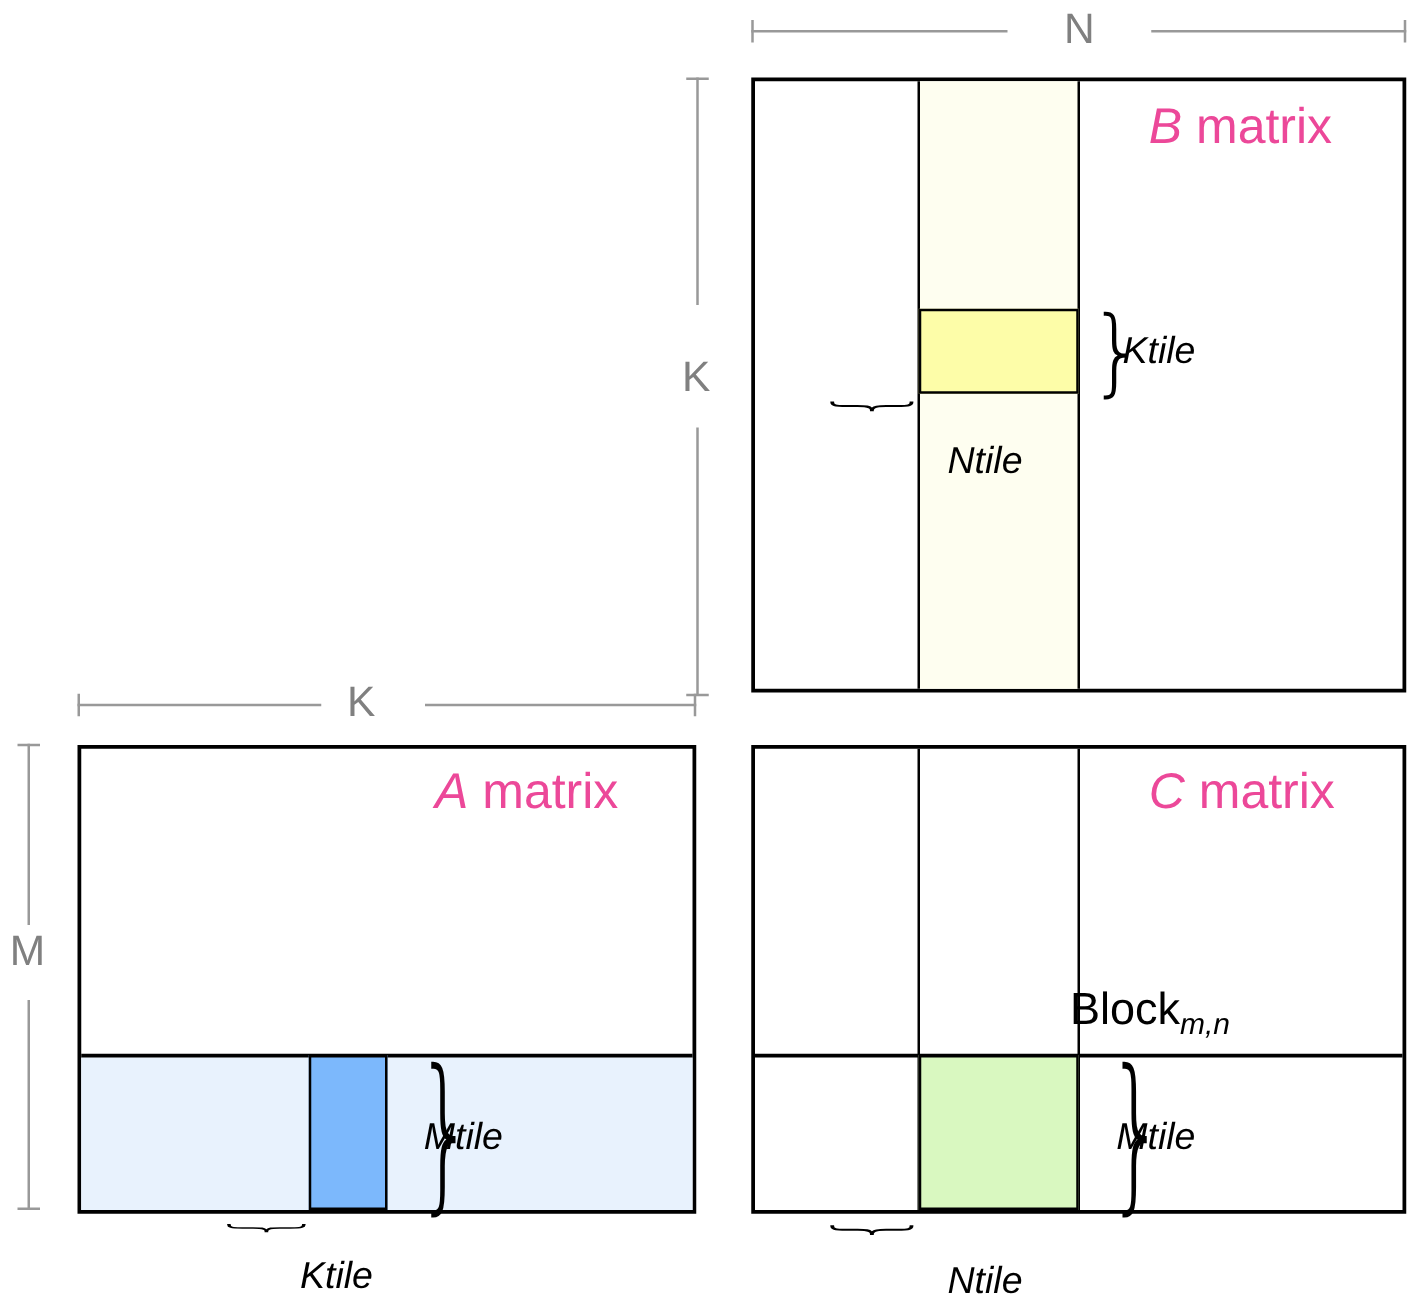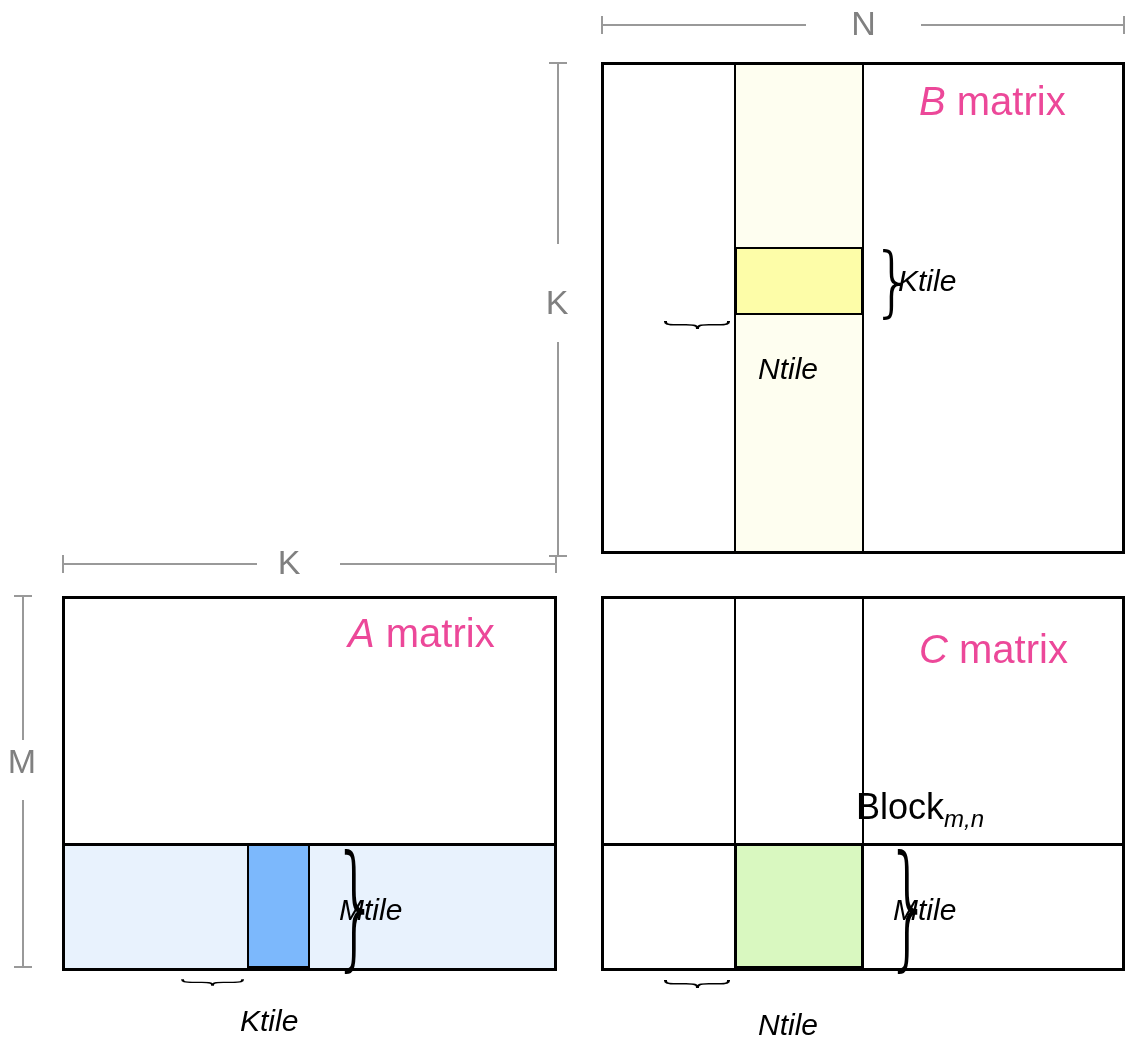--- a/index.html
+++ b/index.html
@@ -183,21 +183,21 @@
   <div>
     <div class="box" style="left:601px; top:596px; width:524px; height:375px;"></div>
 
     <div class="gridline-v" style="left:734px; top:599px; height:369px;"></div>
     <div class="gridline-v" style="left:862px; top:599px; height:369px;"></div>
 
     <div class="gridline-h" style="left:604px; top:843px; width:518px;"></div>
 
     <div class="tile" style="left:735px; top:844px; width:128px; height:124px; background:#D9F8C0;"></div>
 
-    <div class="mlabel" style="left:919px; top:627px;"><span class="it">C</span><span> matrix</span></div>
+    <div class="mlabel" style="left:919px; top:611px;"><span class="it">C</span><span> matrix</span></div>
 
     <div class="blocklabel" style="left:856px; top:786px;"><span>Block</span><sub>m,n</sub></div>
 
     <div class="brace" style="left:866px; top:838px; font-size:135px; transform:scaleX(0.55);">}</div>
     <div class="tilelabel" style="left:893px; top:893px;">Mtile</div>
 
     <div class="brace" style="left:737px; top:975px; font-size:72px; transform:rotate(90deg) scaleX(0.42); transform-origin:left top;">}</div>
     <div class="tilelabel" style="left:758px; top:1008px;">Ntile</div>
   </div>
 

